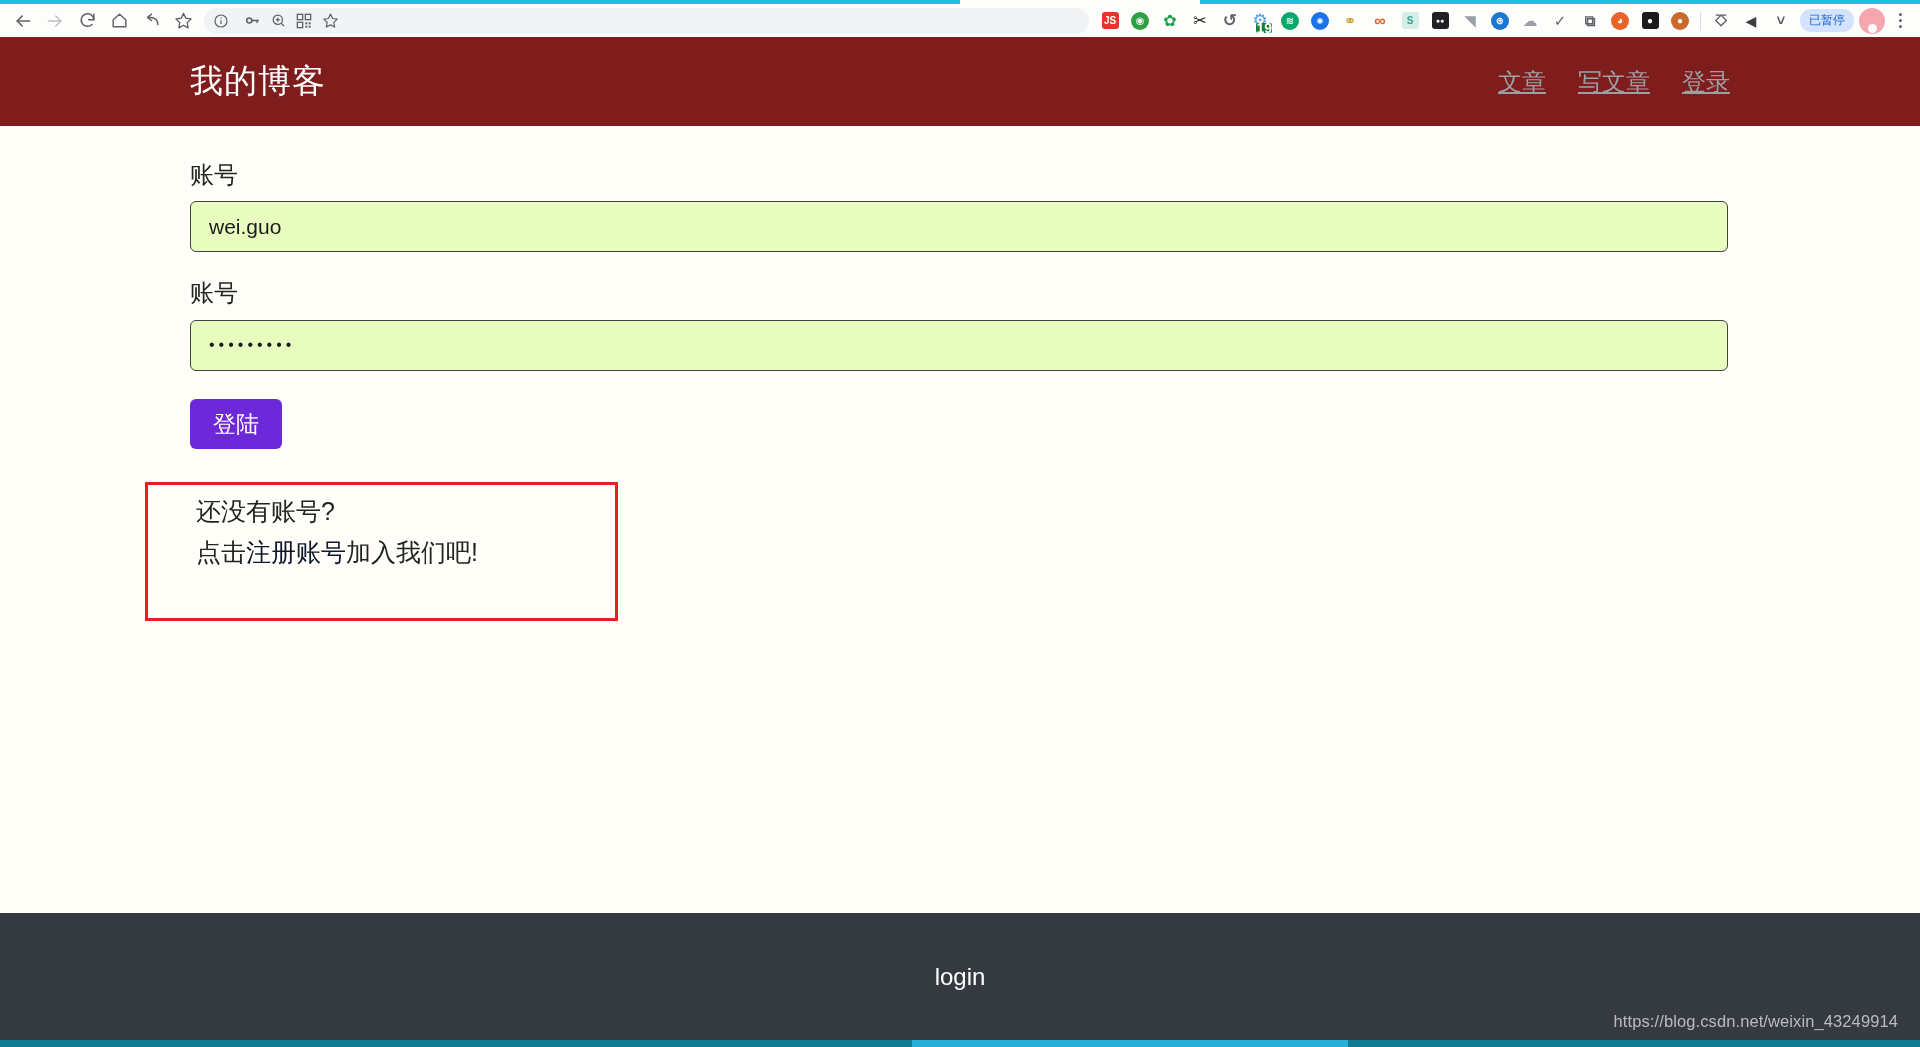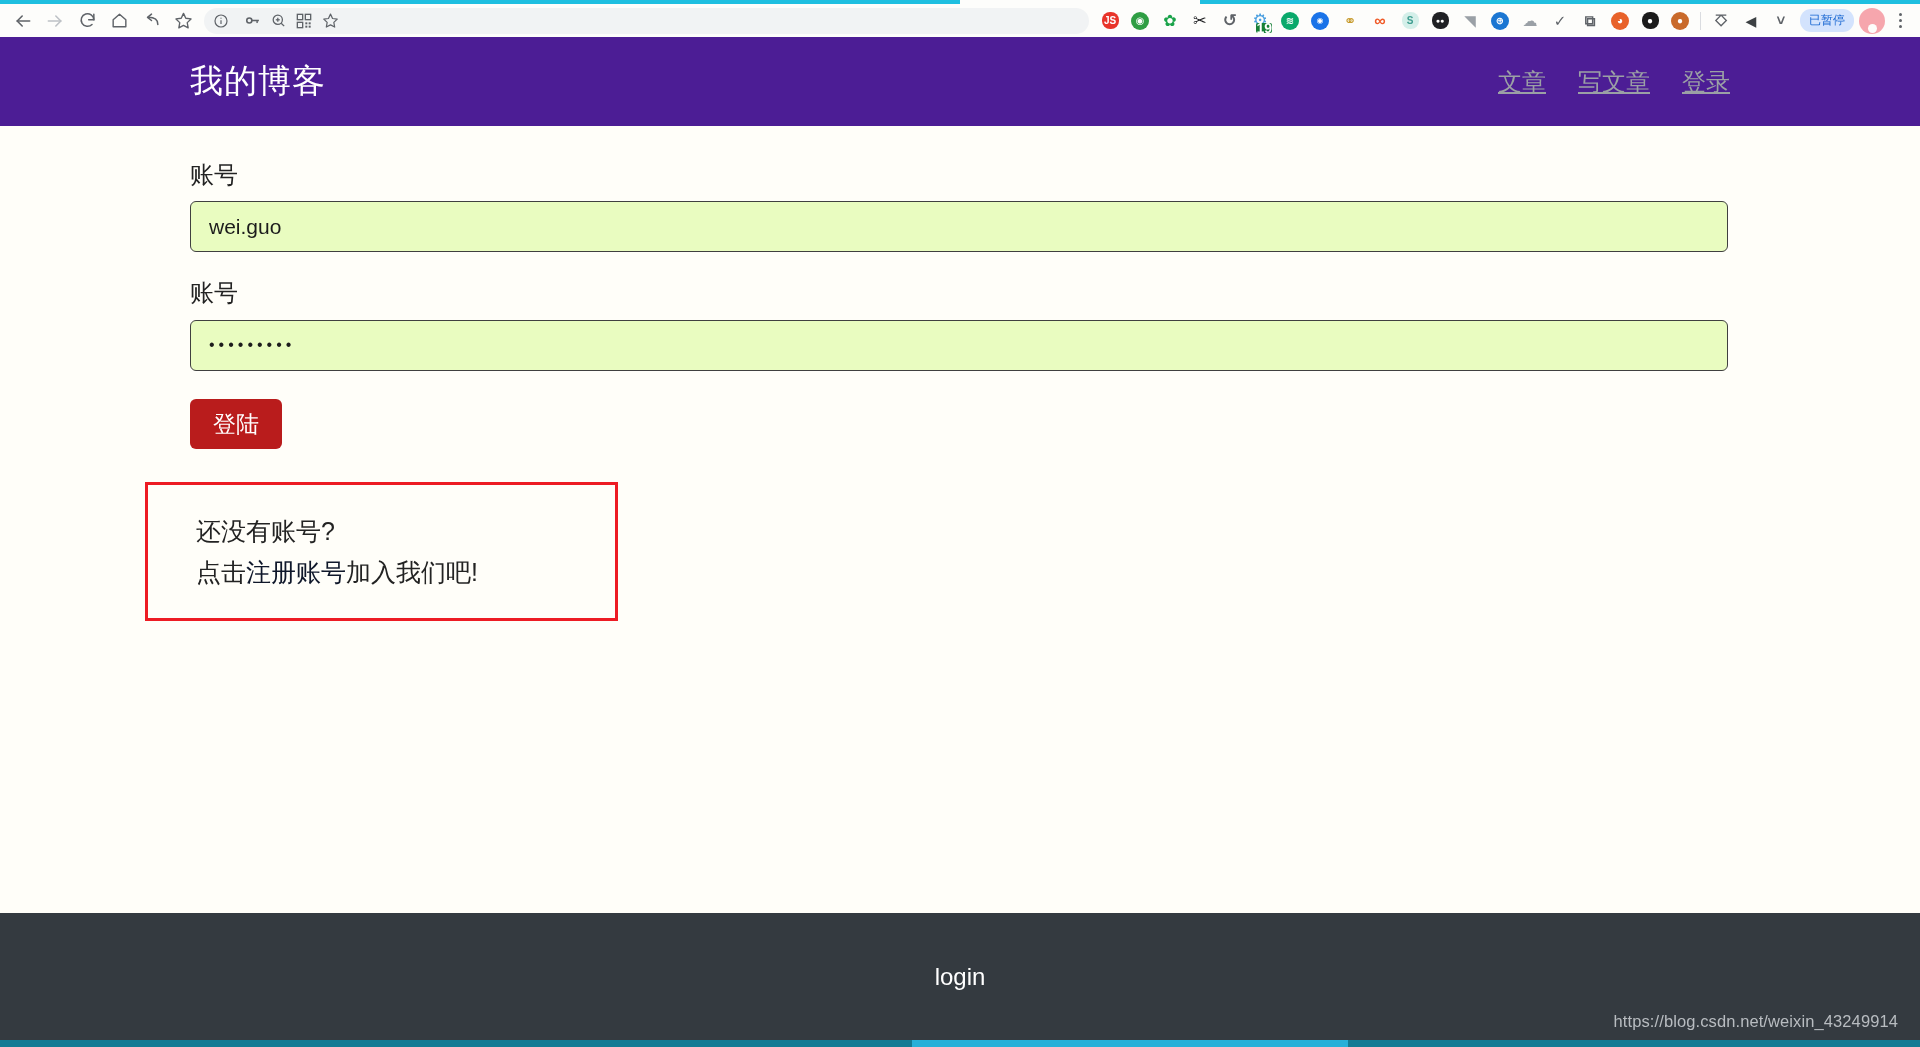--- a/index.html
+++ b/index.html
@@ -100,21 +100,21 @@
     display: flex;
     align-items: center;
     justify-content: center;
     position: relative;
     font-size: 11px;
     font-weight: bold;
     flex: 0 0 auto;
   }
   .ext .sq {
     width: 17px; height: 17px;
-    border-radius: 8px;
+    border-radius: 3px;
     display: flex;
     align-items: center;
     justify-content: center;
     color: #fff;
     font-size: 10px;
     font-weight: bold;
   }
   .ext .circ {
     width: 18px; height: 18px;
     border-radius: 50%;
@@ -191,21 +191,21 @@
     top: 37px; left: 0;
     width: 1920px;
     height: 1003px;
     background: #fffef9;
     overflow: hidden;
   }
 
   
   .navbar {
     height: 89px;
-    background: #4c1d95;
+    background: #7f1d1d;
     display: flex;
     align-items: center;
     justify-content: space-between;
     padding: 0 190px 0 190px;
     box-sizing: border-box;
   }
   .brand {
     color: #ffffff;
     font-size: 33px;
     letter-spacing: 1px;
@@ -244,39 +244,39 @@
     font-family: "Liberation Sans", "DejaVu Sans", sans-serif;
     outline: none;
     margin-bottom: 28px;
   }
   .text-input.pw {
     font-size: 16px;
     letter-spacing: 4px;
   }
   .login-btn {
     display: inline-block;
-    background: #b91c1c;
+    background: #6d28d9;
     color: #ffffff;
     font-size: 23px;
     border: none;
     border-radius: 6px;
     padding: 12px 23px;
     font-family: "Liberation Sans", "DejaVu Sans", sans-serif;
     line-height: 1.15;
     cursor: pointer;
   }
 
   .signup-box {
     margin-top: 33px;
     margin-left: -45px;
     width: 473px;
     height: 139px;
     box-sizing: border-box;
     border: 3px solid #ed1c24;
-    padding: 26px 0 0 48px;
+    padding: 6px 0 0 48px;
   }
   .signup-line {
     font-size: 25px;
     color: #232323;
     line-height: 1.62;
     white-space: nowrap;
   }
   .signup-link {
     color: #0f172a;
     text-decoration: none;

